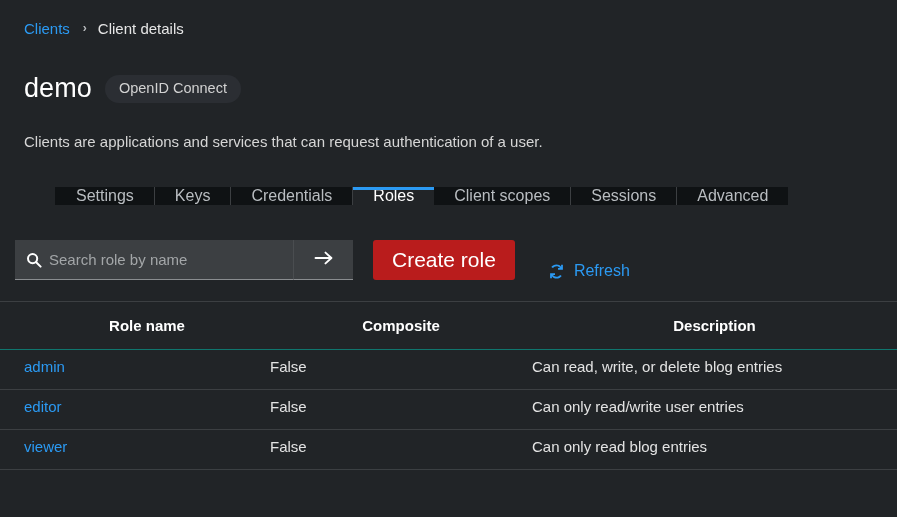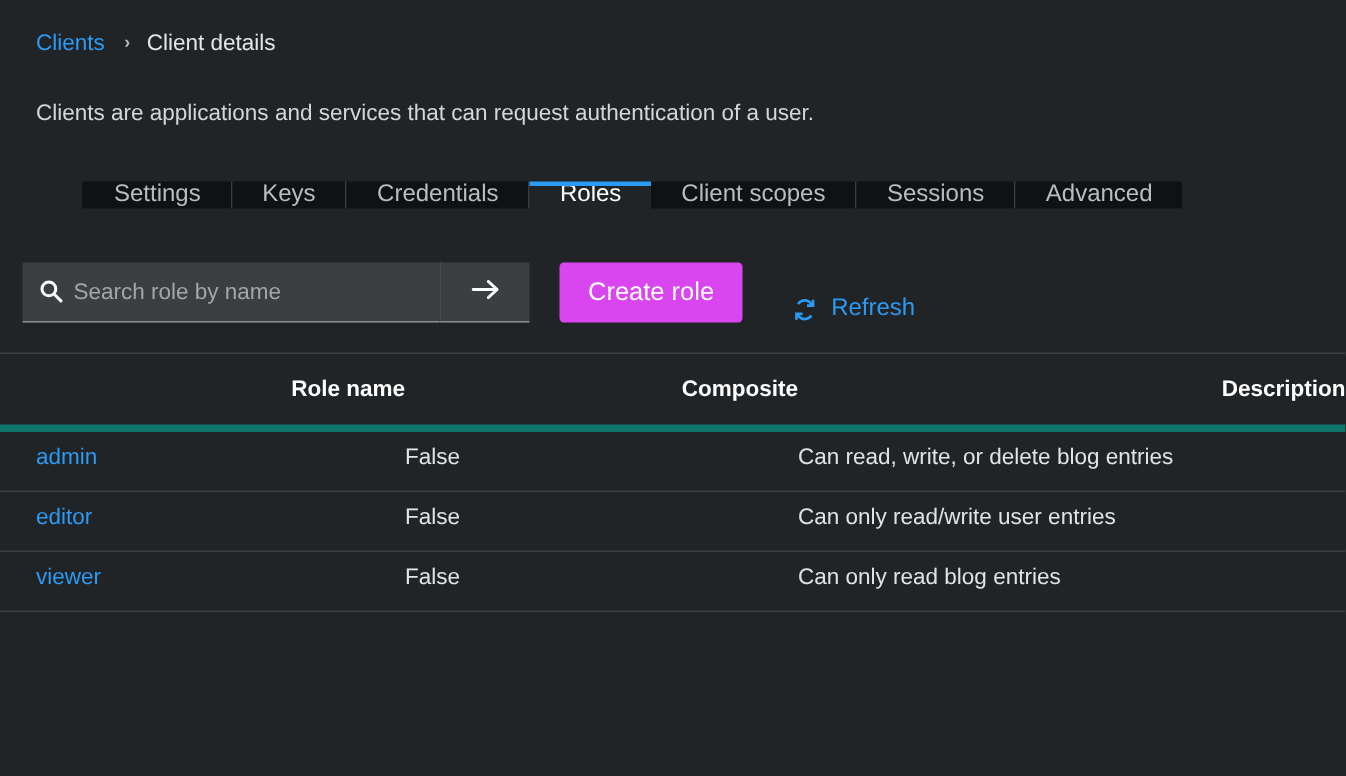--- a/index.html
+++ b/index.html
@@ -167,27 +167,27 @@
     border-bottom: 1px solid #8a8d90;
     width: 60px;
     display: flex;
     align-items: center;
     justify-content: center;
     cursor: pointer;
     color: #ffffff;
     padding: 0;
   }
   .btn-primary {
-    background: #d946ef;
+    background: #b91c1c;
     color: #ffffff;
     border: none;
     border-radius: 3px;
     height: 40px;
     padding: 0 19px;
-    font-size: 17px;
+    font-size: 21px;
     font-family: "Liberation Sans", sans-serif;
     cursor: pointer;
     margin-left: 20px;
     white-space: nowrap;
   }
   .btn-link {
     background: transparent;
     border: none;
     color: #2b9af3;
     font-size: 16px;
@@ -203,26 +203,26 @@
   .refresh-icon { width: 17px; height: 17px; display: block; color: #2b9af3; }
 
   
   .table-wrap { background: #212427; }
   table.roles {
     width: 100%;
     border-collapse: collapse;
     table-layout: fixed;
   }
   table.roles th {
-    text-align: right;
+    text-align: center;
     font-size: 15px;
     font-weight: bold;
     color: #ffffff;
     padding: 15px 0 15px 0;
-    border-bottom: 5px solid #0f766e;
+    border-bottom: 1px solid #0f766e;
   }
   table.roles td {
     font-size: 15px;
     color: #e3e3e3;
     padding: 8px 0 14px 0;
     border-bottom: 1px solid #3c3f42;
   }
   .col-name { width: 270px; padding-left: 24px !important; }
   .col-comp { width: 262px; }
   .col-desc { width: auto; }
@@ -237,20 +237,24 @@
 </head>
 <body>
 
 <nav class="breadcrumb">
   <a href="#">Clients</a>
   <span class="bc-sep">›</span>
   <span class="bc-current">Client details</span>
 </nav>
 
 <header class="page-header">
+  <div class="title-row">
+    <h1 class="client-title">demo</h1>
+    <span class="badge-pill">OpenID Connect</span>
+  </div>
   <p class="page-desc">Clients are applications and services that can request authentication of a user.</p>
 </header>
 
 <div class="tabs-bar">
   <div class="tab">
     <span>Settings</span>
   </div>
   <div class="tab">
     <span>Keys</span>
   </div>

